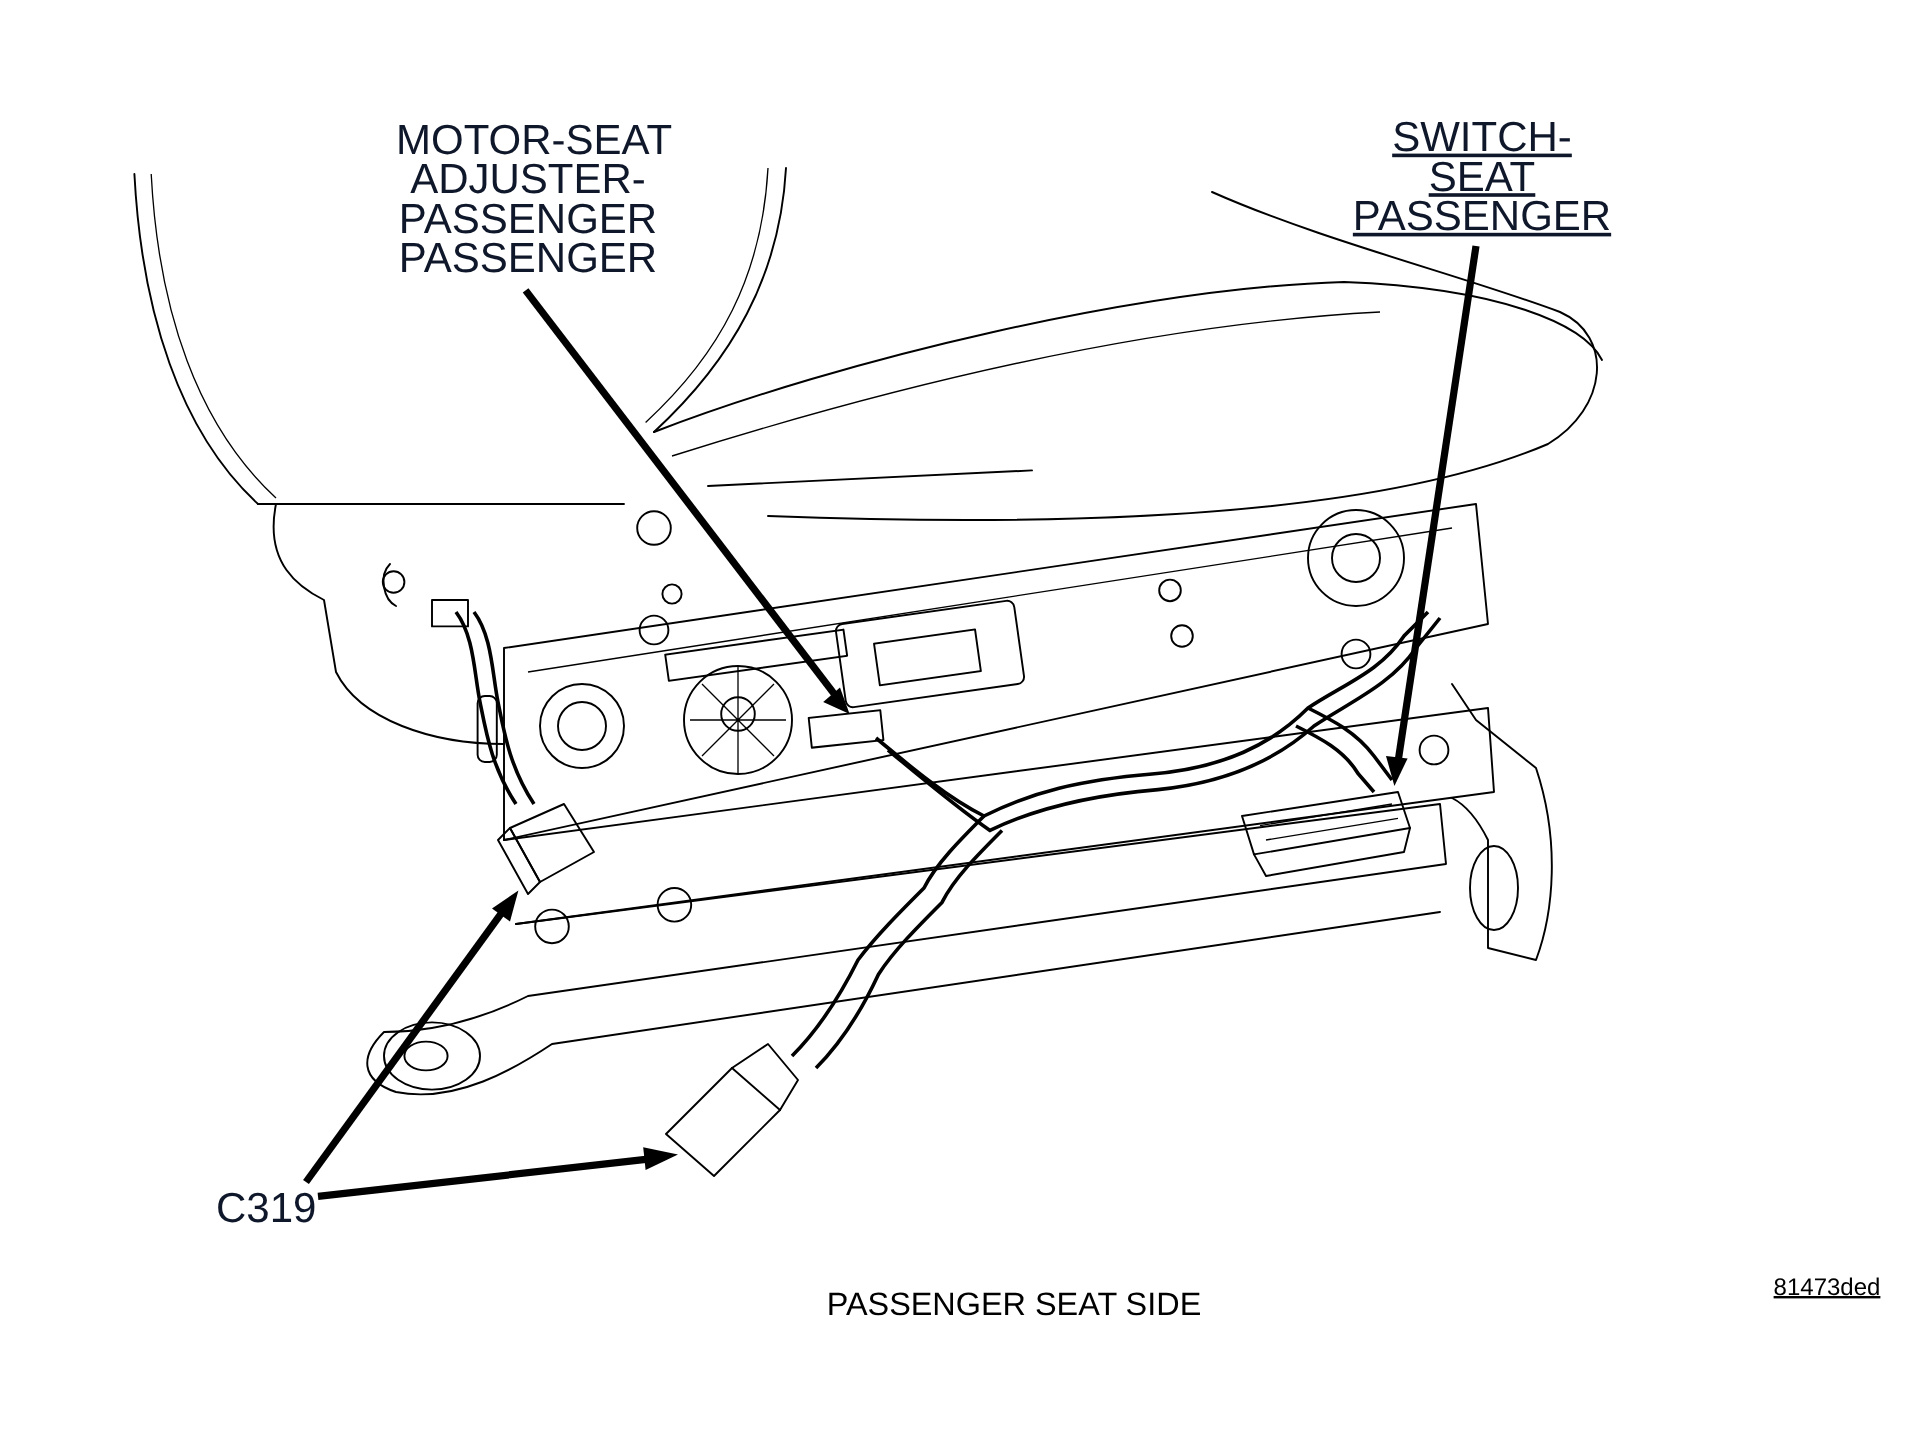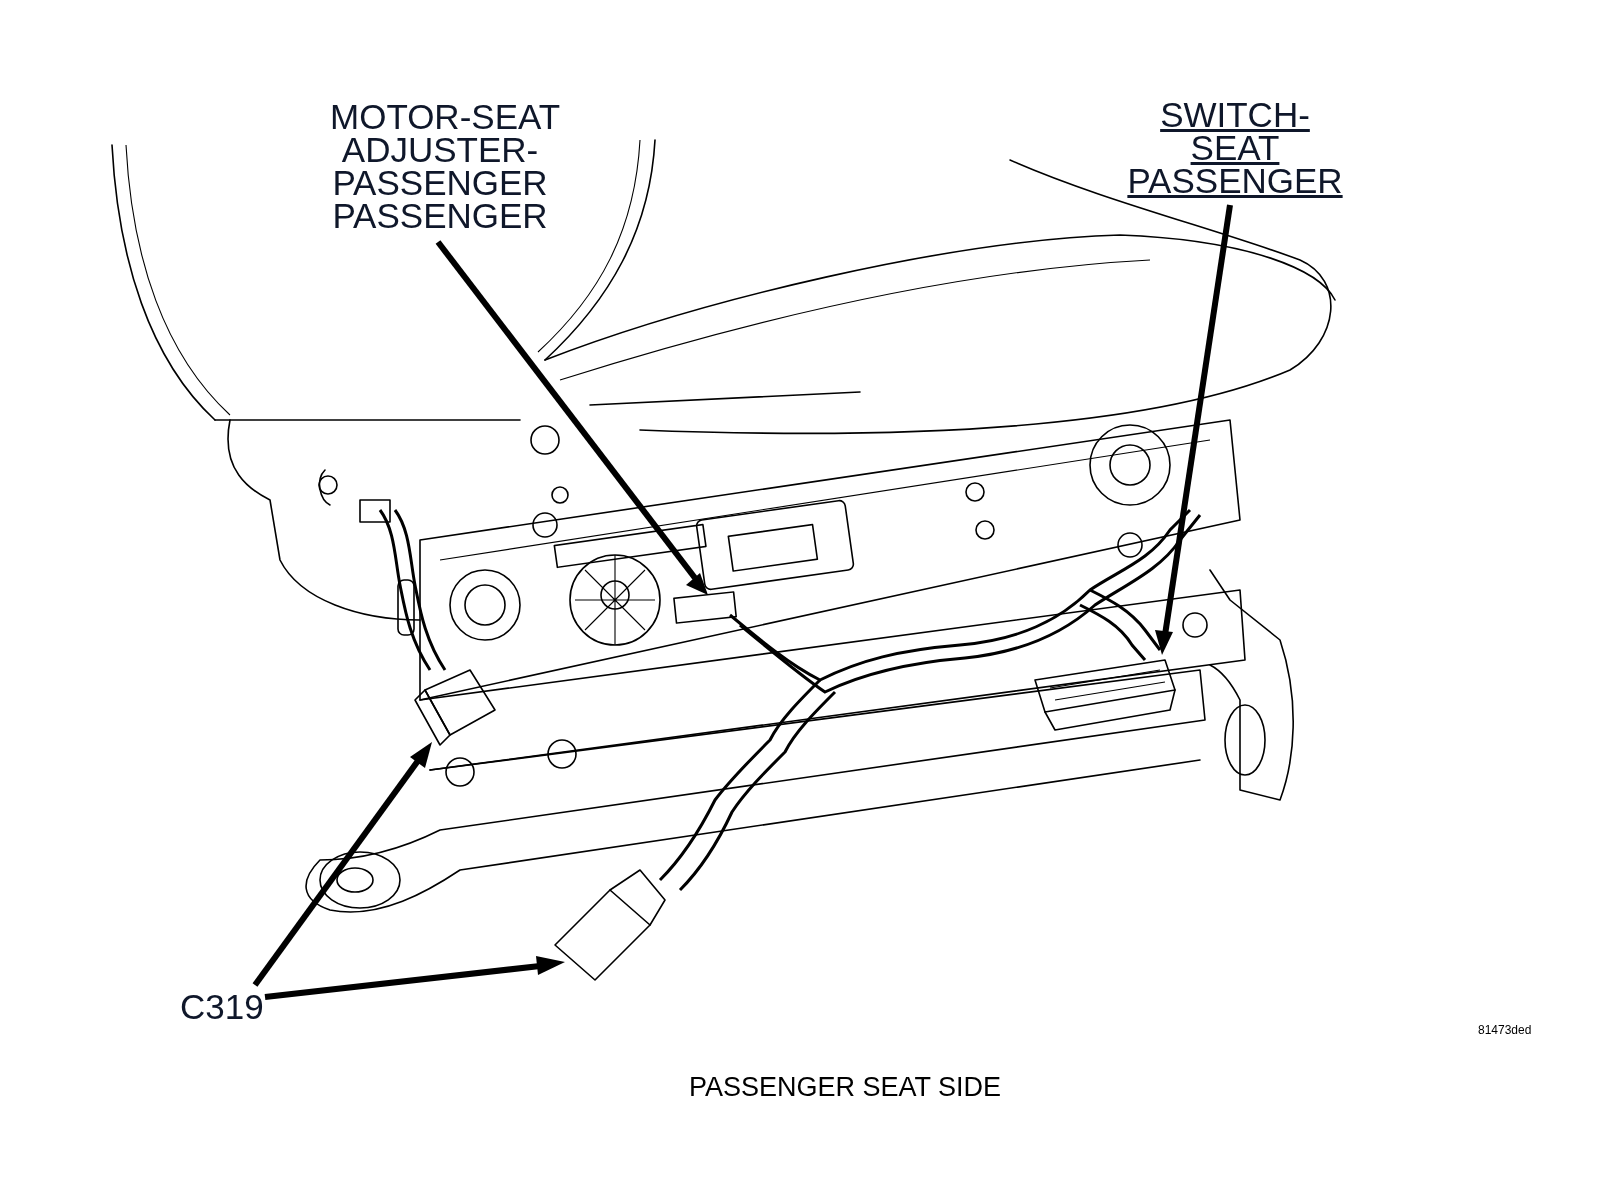--- a/index.html
+++ b/index.html
@@ -3,21 +3,21 @@
 <meta charset="utf-8">
 <style>
   html,body{margin:0;padding:0;background:#ffffff;}
   body{width:1600px;height:1200px;position:relative;overflow:hidden;font-family:"Liberation Sans",sans-serif;color:#000;}
   svg{position:absolute;left:0;top:0;}
   .lbl{position:absolute;font-size:35px;line-height:33px;text-align:center;white-space:nowrap;color:#0f172a;}
   .lbl div{display:block;}
   #lbl-motor{left:330px;top:100px;width:220px;}
   #lbl-switch{left:1125px;top:98px;width:220px;text-decoration:underline;}
   #lbl-c319{left:180px;top:990px;text-align:right;}
-  #fig-id{position:absolute;left:1478px;top:1023px;font-size:12px;}
+  #fig-id{position:absolute;left:1478px;top:1062px;font-size:20px;text-decoration:underline;}
   #caption{position:absolute;left:0;width:1600px;top:1072px;text-align:center;font-size:27px;padding-left:90px;box-sizing:border-box;}
   .ln{fill:none;stroke:#000;stroke-width:1.6;stroke-linejoin:round;stroke-linecap:round;}
   .thin{fill:none;stroke:#000;stroke-width:1.1;}
   .arrow{stroke:#000;stroke-width:6;fill:none;stroke-linecap:butt;}
   .wire{fill:none;stroke:#000;stroke-width:3;}
 </style>
 </head>
 <body>
 
 <svg width="1600" height="1200" viewBox="0 0 1600 1200">

